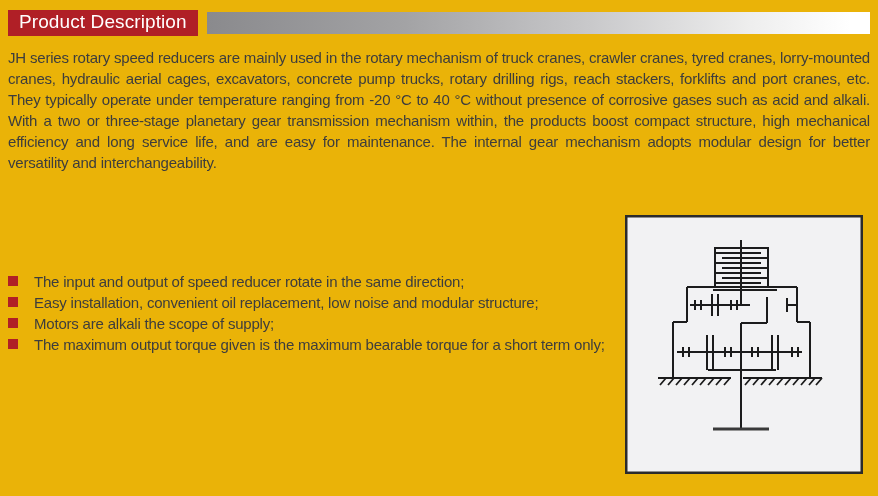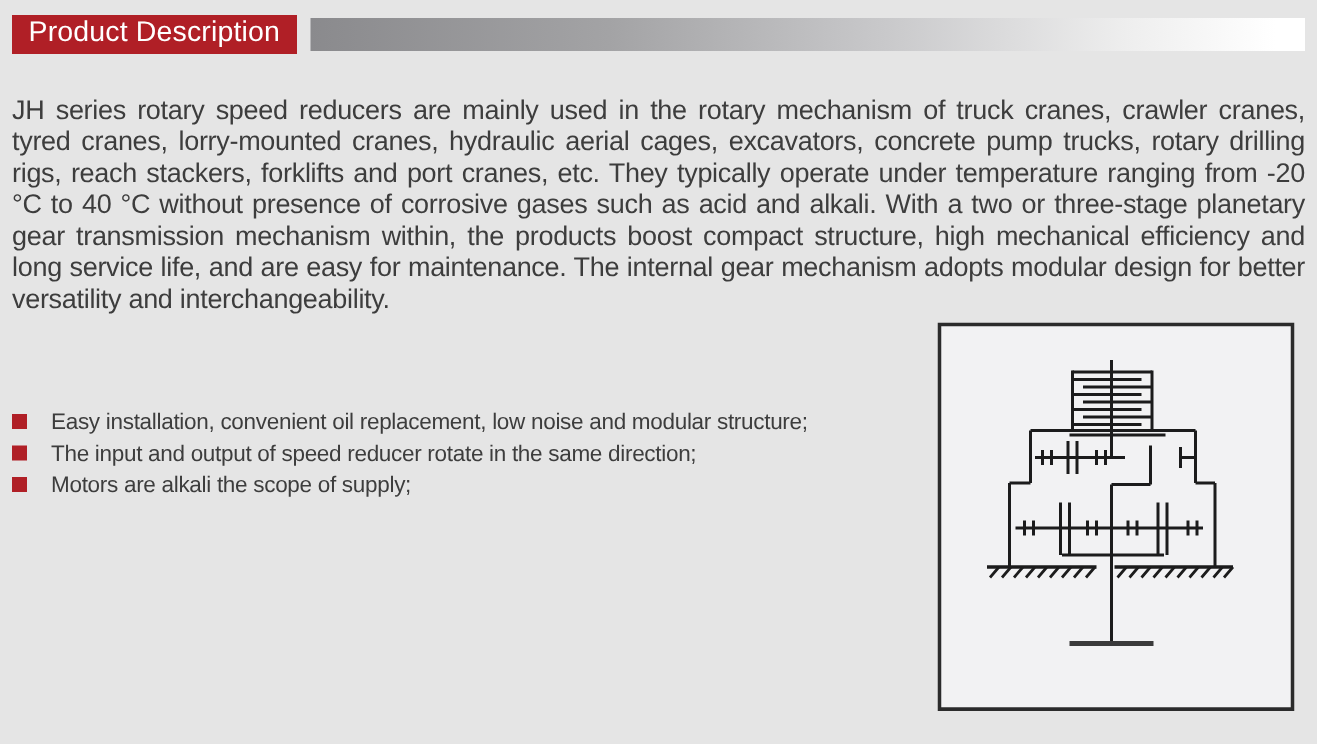--- a/index.html
+++ b/index.html
@@ -1,20 +1,20 @@
 <!DOCTYPE html>
 <html><head>
 <meta charset="utf-8">
 <style>
   * { margin:0; padding:0; box-sizing:border-box; }
   html,body { background:#ffffff; }
   .page {
     position:relative;
     width:878px; height:496px;
-    background:#e5e5e5;
+    background:#eab308;
     font-family:"Liberation Sans", sans-serif;
     color:#3d3d3d;
     overflow:hidden;
   }
   
   .sec-header {
     display:flex; align-items:center; gap:9px;
     margin:0 8px;
   }
   .sec-header .chip {
@@ -28,22 +28,22 @@
     white-space:nowrap;
   }
   .sec-header .grad {
     flex:1; height:22px;
     background:linear-gradient(to right,#8a8a8d 0%, #a3a3a5 30%, #c9c9cb 58%, #eeeeee 82%, #ffffff 97%);
   }
   .hdr1 { padding-top:10px; }
   .hdr2 { position:absolute; left:0; right:0; top:214px; margin:0; padding:0 8px; }
 
   .body-text {
-    margin:27px 8px 0 8px;
-    font-size:18px;
+    margin:11px 8px 0 8px;
+    font-size:15px;
     line-height:21px;
     letter-spacing:-0.2px;
     text-align:justify;
     color:#3d3d3d;
   }
 
   .feature-list {
     position:absolute;
     left:8px; top:271px;
     width:602px;
@@ -79,24 +79,25 @@
 
   <div class="sec-header hdr1">
     <div class="chip">Product Description</div>
     <div class="grad"></div>
   </div>
 
   <p class="body-text">JH series rotary speed reducers are mainly used in the rotary mechanism of truck cranes, crawler cranes, tyred cranes, lorry-mounted cranes, hydraulic aerial cages, excavators, concrete pump trucks, rotary drilling rigs, reach stackers, forklifts and port cranes, etc. They typically operate under temperature ranging from -20 °C to 40 °C without presence of corrosive gases such as acid and alkali. With a two or three-stage planetary gear transmission mechanism within, the products boost compact structure, high mechanical efficiency and long service life, and are easy for maintenance. The internal gear mechanism adopts modular design for better versatility and interchangeability.</p>
 
 
   <ul class="feature-list">
+    <li><span class="bullet"></span><span>The input and output of speed reducer rotate in the same direction;</span></li>
     <li><span class="bullet"></span><span>Easy installation, convenient oil replacement, low noise and modular structure;</span></li>
-    <li><span class="bullet"></span><span>The input and output of speed reducer rotate in the same direction;</span></li>
     <li><span class="bullet"></span></li>
     <li><span class="bullet"></span><span>Motors are alkali the scope of supply;</span></li>
+    <li><span class="bullet"></span><span>The maximum output torque given is the maximum bearable torque for a short term only;</span></li>
   </ul>
 
   <div class="diagram-box">
     <svg width="238" height="259" viewBox="0 0 238 259" xmlns="http://www.w3.org/2000/svg">
       <rect x="1.25" y="1.25" width="235.5" height="256.5" fill="#f2f2f3" stroke="#2b2b2b" stroke-width="2.5"></rect>
       <g stroke="#1c1c1c" stroke-width="2" fill="none" stroke-linecap="butt">
 
         <g>
           <path d="M116 25 V90"></path>
         </g>

